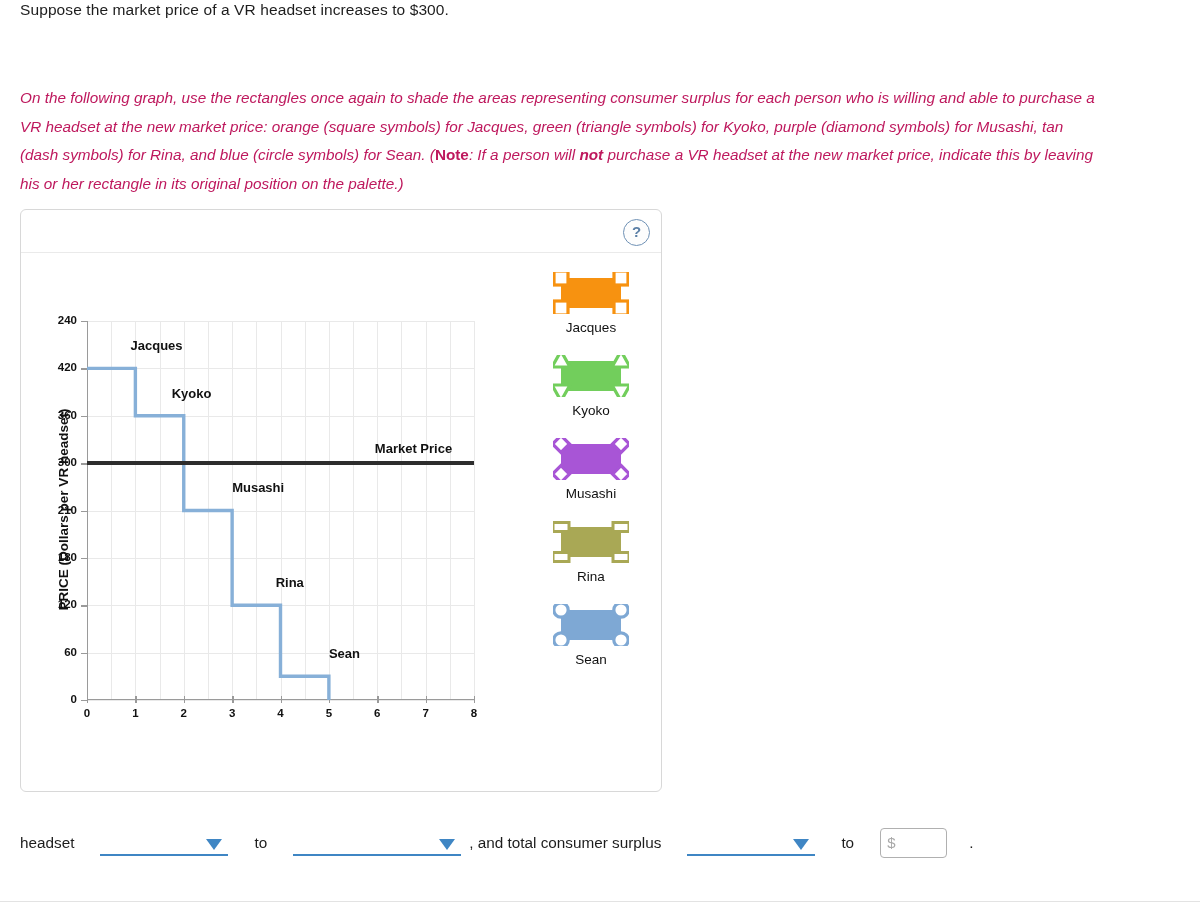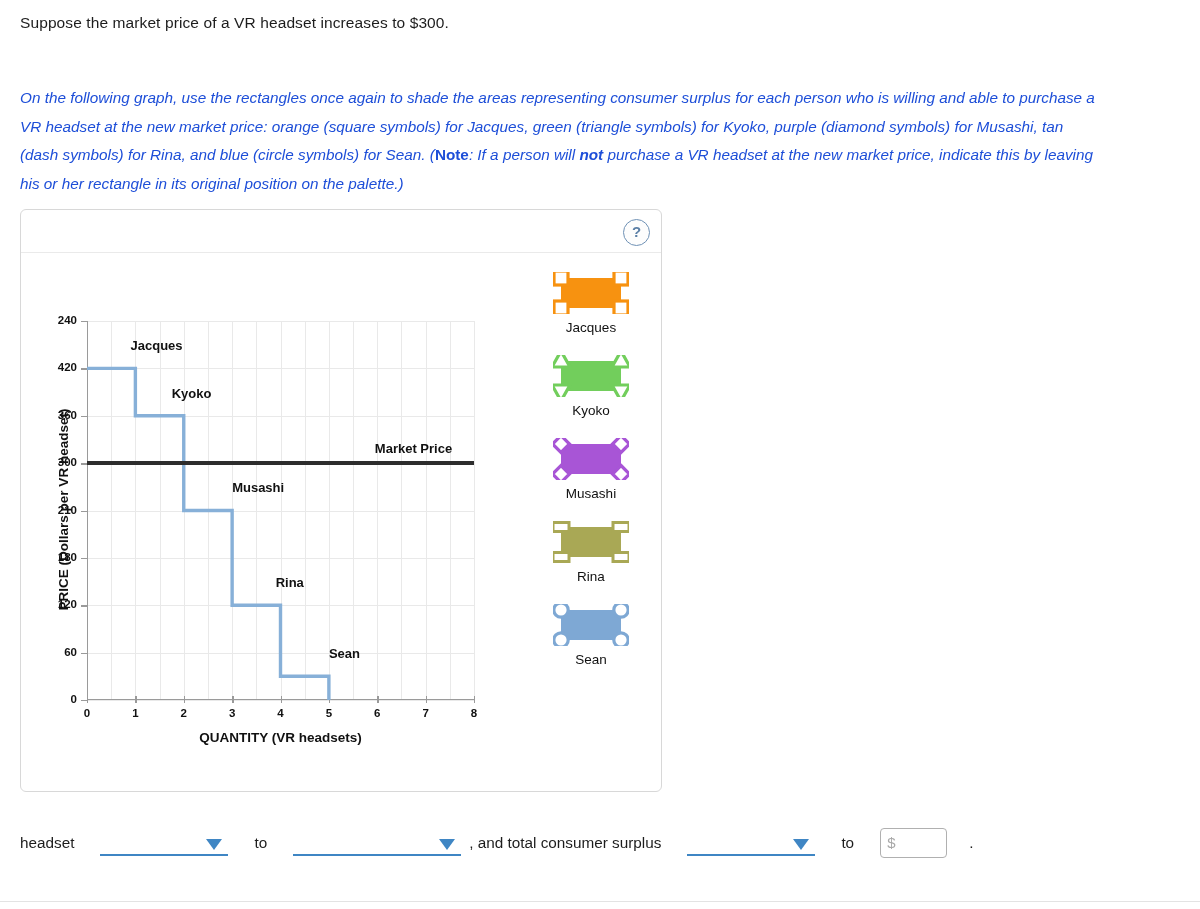--- a/index.html
+++ b/index.html
@@ -13,34 +13,34 @@
     font-family: "Liberation Sans", sans-serif;
     color: #1a1a1a;
     position: relative;
     overflow: hidden;
   }
 
   
   .intro-line {
     position: absolute;
     left: 20px;
-    top: 14px;
+    top: 1px;
     font-size: 15.5px;
     color: #1d1d1d;
     letter-spacing: 0.1px;
   }
   .prompt-block {
     position: absolute;
     left: 20px;
     top: 84px;
     width: 1085px;
     font-size: 15.3px;
     font-style: italic;
     line-height: 28.5px;
-    color: #1d4ed8;
+    color: #be185d;
   }
   .prompt-block b { font-style: normal; font-weight: bold; }
   .prompt-block i.bold-italic { font-style: italic; font-weight: bold; }
 
   
   .graph-panel {
     position: absolute;
     left: 20px;
     top: 209px;
     width: 642px;
@@ -373,21 +373,20 @@
 
     <div id="annot-layer">
         <div class="series-label" style="left: 109.537px; top: 128.267px;">Jacques</div>
         <div class="series-label" style="left: 150.656px; top: 175.642px;">Kyoko</div>
         <div class="series-label" style="left: 353.831px; top: 230.912px;">Market Price</div>
         <div class="series-label" style="left: 211.125px; top: 270.392px;">Musashi</div>
         <div class="series-label" style="left: 254.662px; top: 365.142px;">Rina</div>
         <div class="series-label" style="left: 307.875px; top: 436.204px;">Sean</div>
       </div>
 
-    <div class="axis-title-x">QUANTITY (VR headsets)</div>
     <div class="axis-title-y">PRICE (Dollars per VR headset)</div>
   </div>
 
   <div class="palette" id="palette">
       <div class="pal-item">
         <div class="pal-shape"><svg width="76" height="42" viewBox="0 0 76 42">
             <rect x="8" y="6" width="60" height="30" fill="#F79210"></rect>
             <rect x="1" y="-1" width="14" height="14" fill="#ffffff" stroke="#F79210" stroke-width="3.2"></rect>
             <rect x="1" y="29" width="14" height="14" fill="#ffffff" stroke="#F79210" stroke-width="3.2"></rect>
             <rect x="61" y="-1" width="14" height="14" fill="#ffffff" stroke="#F79210" stroke-width="3.2"></rect>

